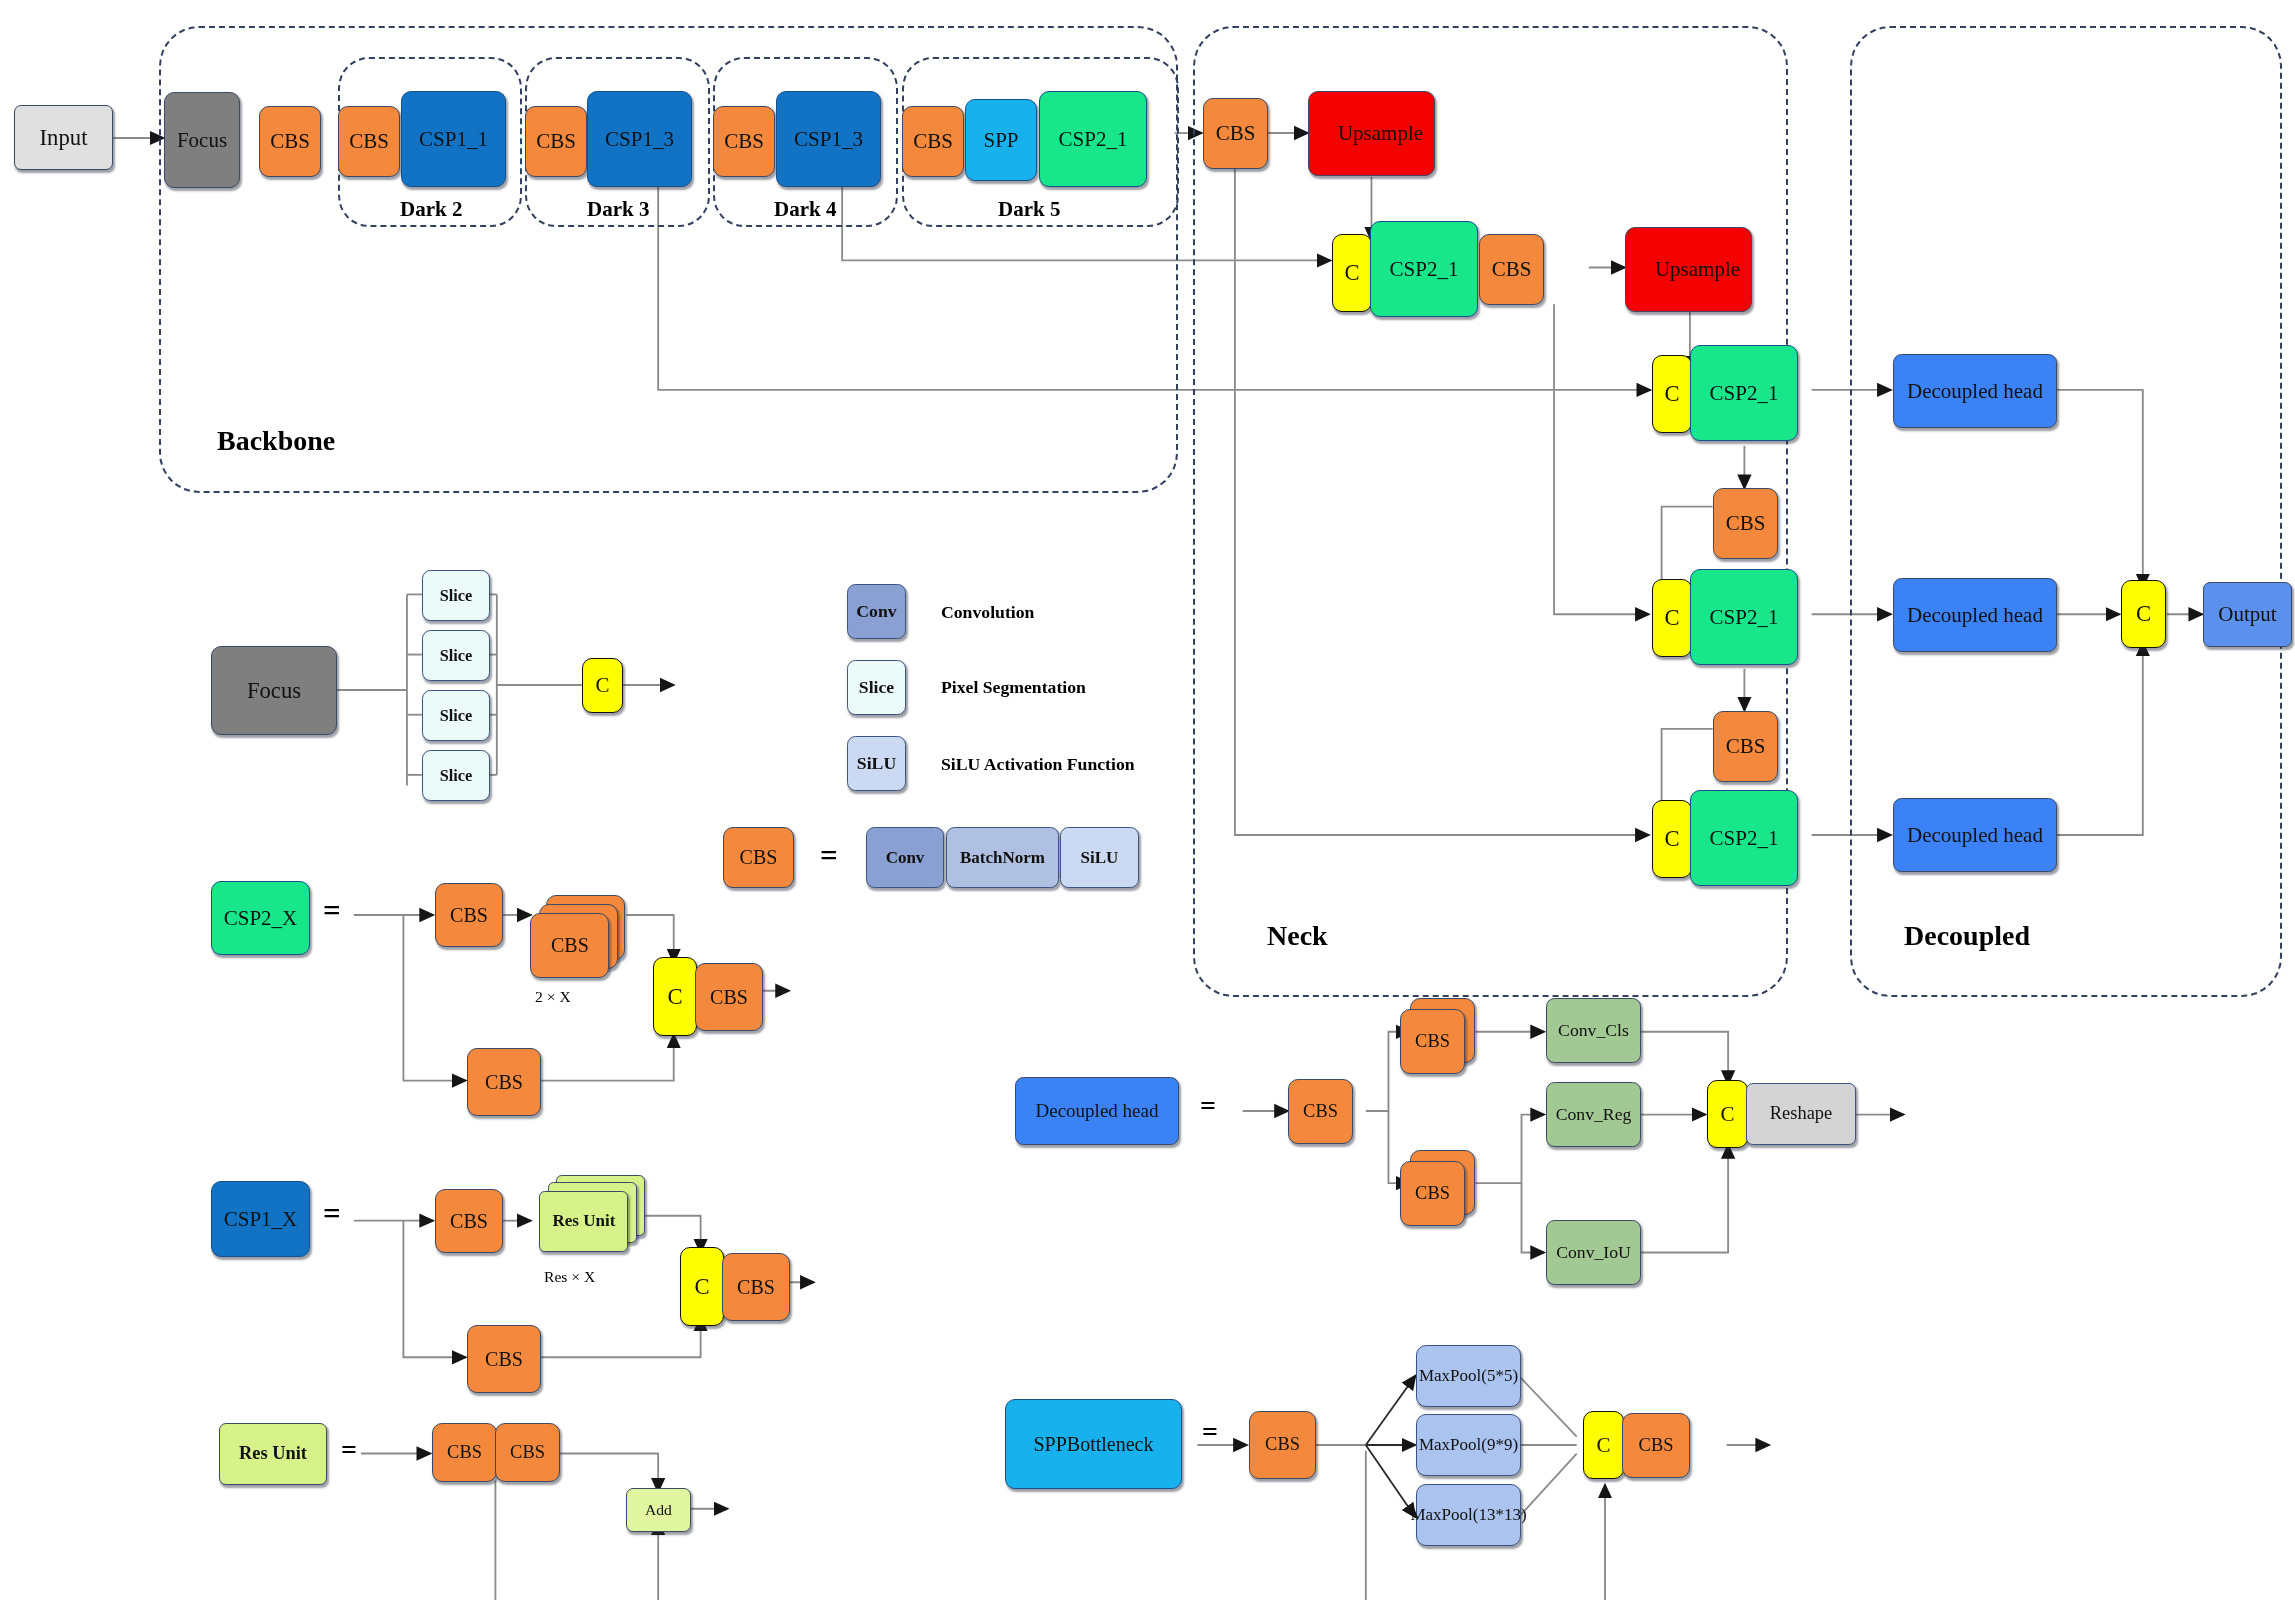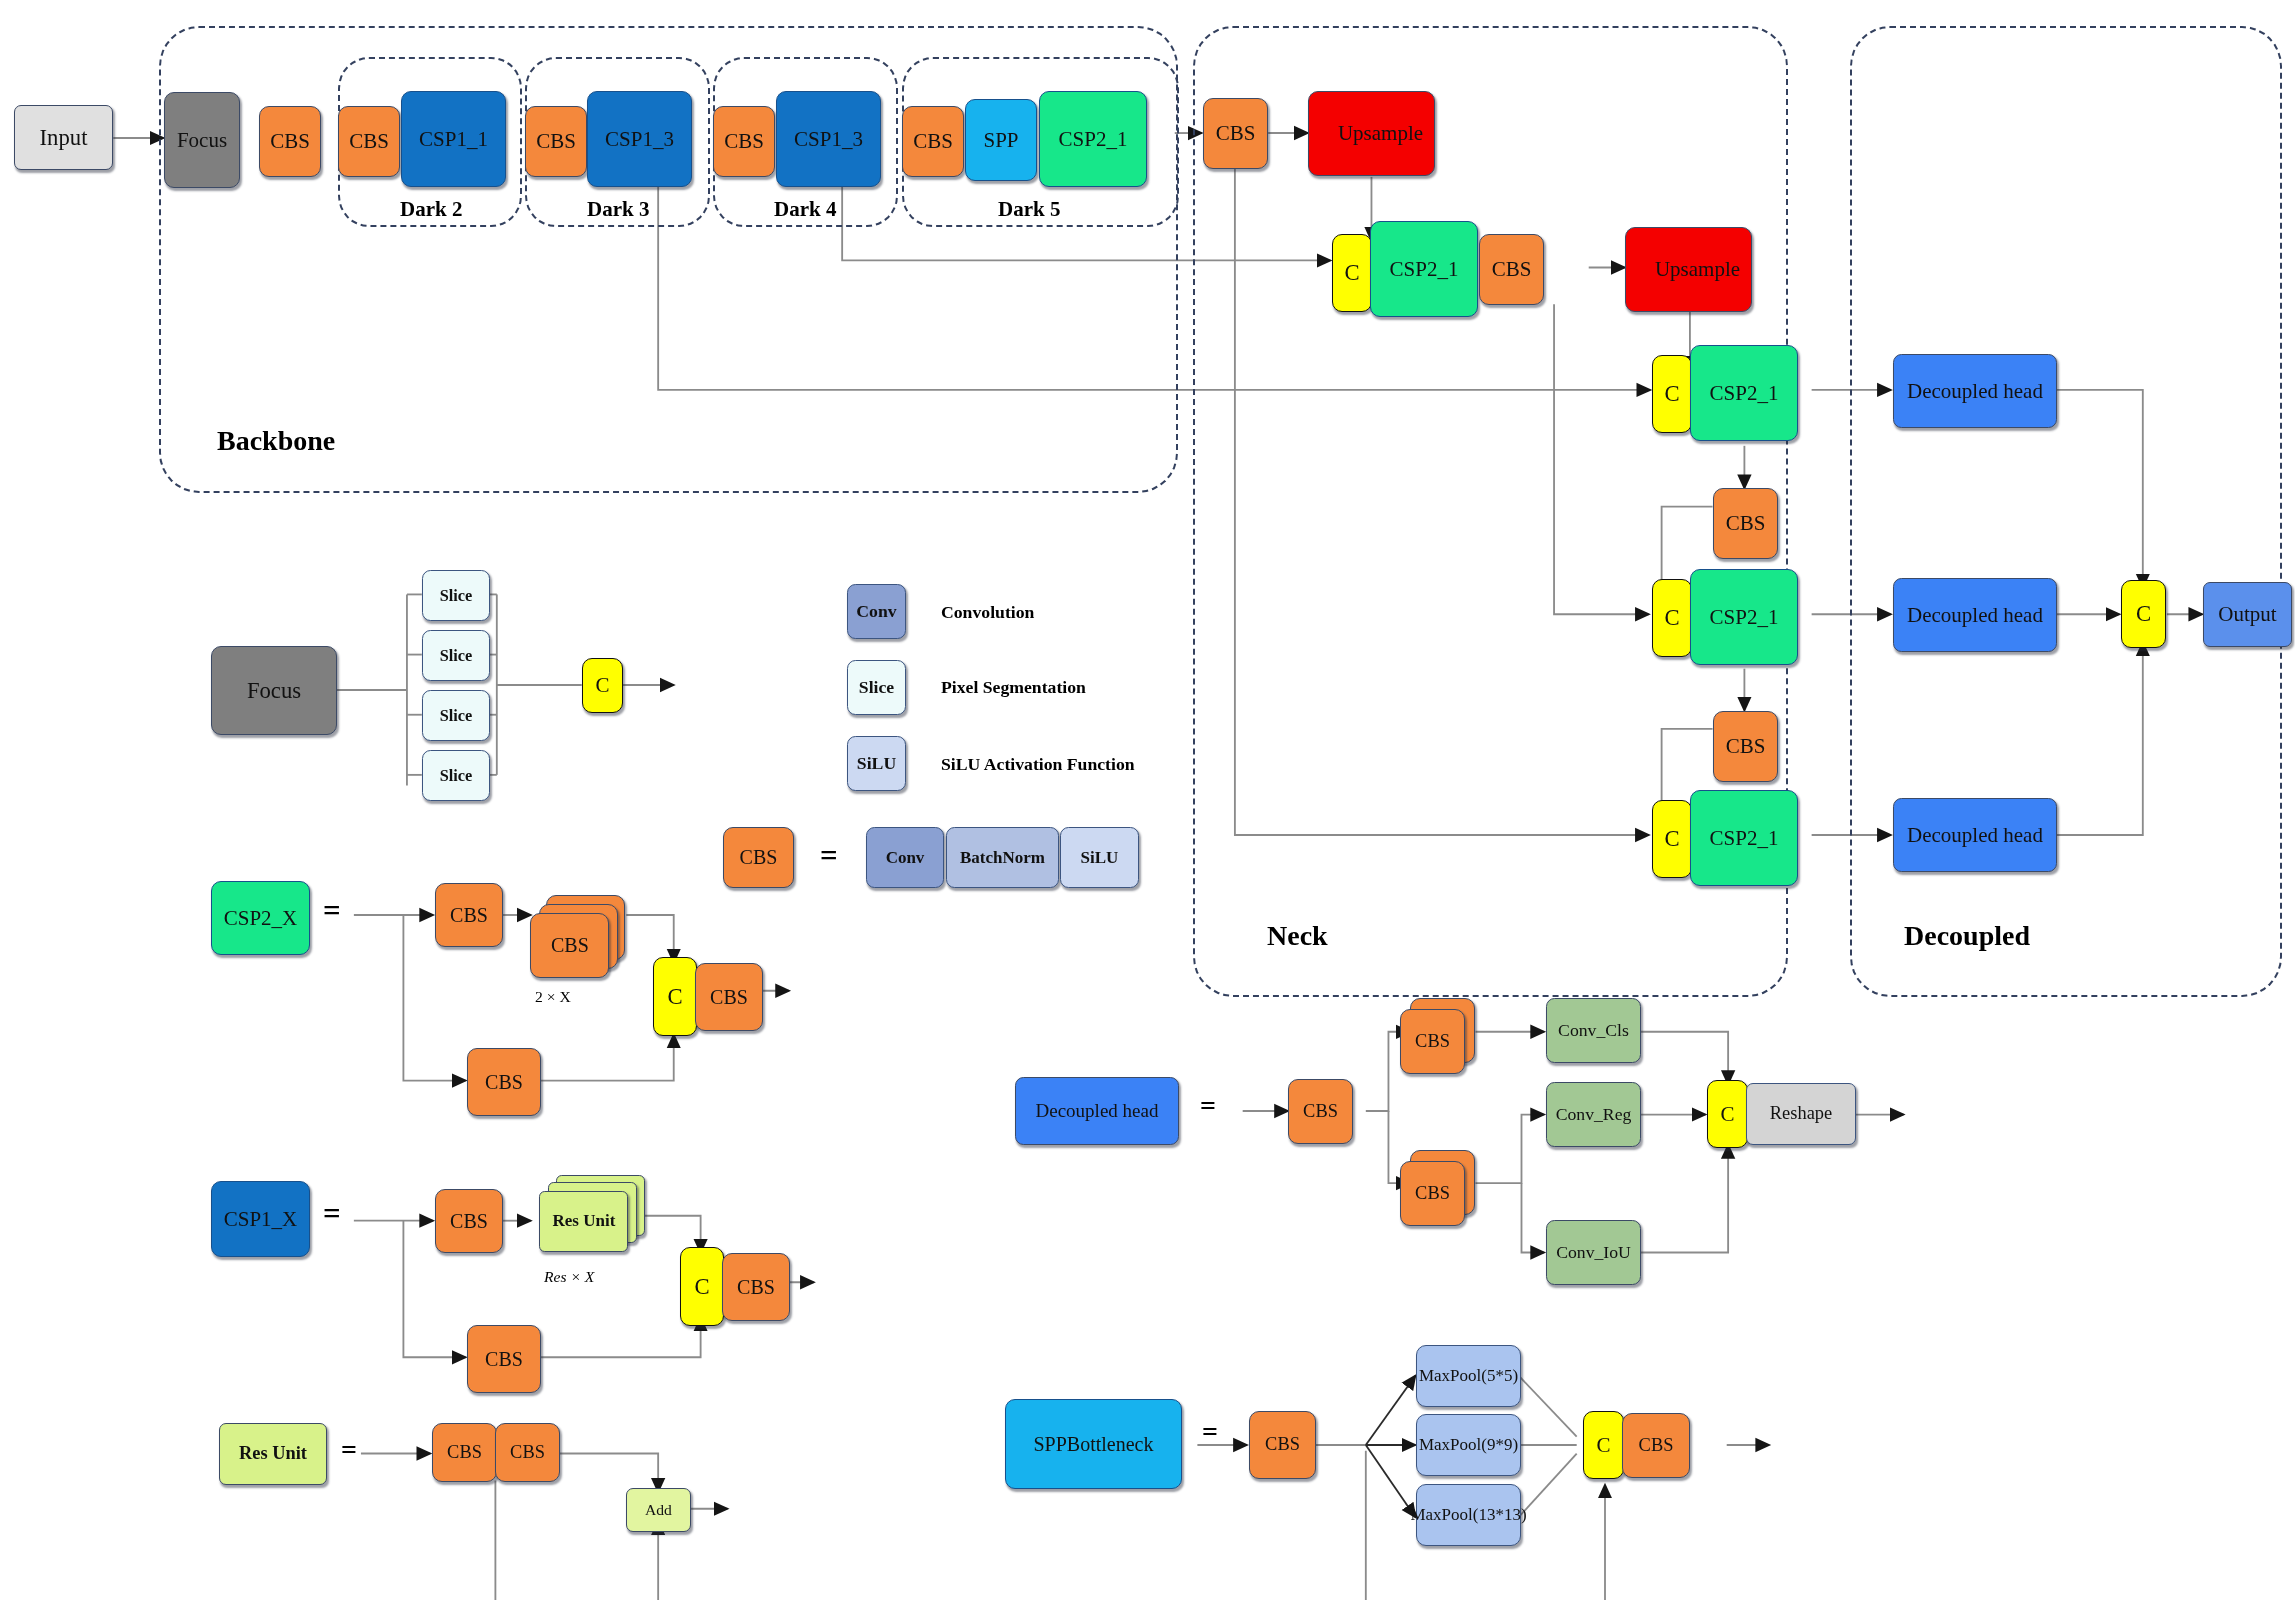--- a/index.html
+++ b/index.html
@@ -276,21 +276,21 @@
 
   <div class="node c-csp1" style="left:211px;top:1181px;width:99px;height:76px;font-size:21px;">CSP1_X</div>
   <div class="eq" style="left:323px;top:1196px;font-size:31px;">=</div>
   <div class="node c-cbs" style="left:435px;top:1189px;width:68px;height:64px;font-size:20px;">CBS</div>
 
   <div class="stack" style="left:538px;top:1175px;width:113px;height:92px;">
     <div class="node c-res" style="left:18.4px;top:0px;width:89px;height:61px;font-size:0px;border-radius:5.7px;"></div>
     <div class="node c-res" style="left:10px;top:7px;width:89px;height:61px;font-size:0px;border-radius:5.7px;"></div>
     <div class="node c-res" style="left:1.4px;top:15.6px;width:89px;height:61px;font-size:17px;border-radius:5.7px;">Res Unit</div>
   </div>
-  <div class="sublabel" style="left:544px;top:1268px;font-size:15.6px;font-style:italic;">Res × X</div>
+  <div class="sublabel" style="left:544px;top:1268px;font-size:15.6px;">Res × X</div>
 
   <div class="node c-concat" style="left:680px;top:1247px;width:44px;height:79px;font-size:22.7px;">C</div>
   <div class="node c-cbs" style="left:722px;top:1253px;width:68px;height:68px;font-size:20px;">CBS</div>
   <div class="node c-cbs" style="left:467px;top:1325px;width:74px;height:68px;font-size:20px;">CBS</div>
 
   <div class="node c-res" style="left:219px;top:1423px;width:108px;height:62px;font-size:18.4px;border-radius:7px;">Res Unit</div>
   <div class="eq" style="left:341px;top:1434px;font-size:28px;">=</div>
   <div class="node c-cbs" style="left:432px;top:1423px;width:65px;height:59px;font-size:18.4px;">CBS</div>
   <div class="node c-cbs" style="left:495px;top:1423px;width:65px;height:59px;font-size:18.4px;">CBS</div>
   <div class="node c-add" style="left:626px;top:1488px;width:65px;height:44px;font-size:15.6px;border-radius:7px;">Add</div>

